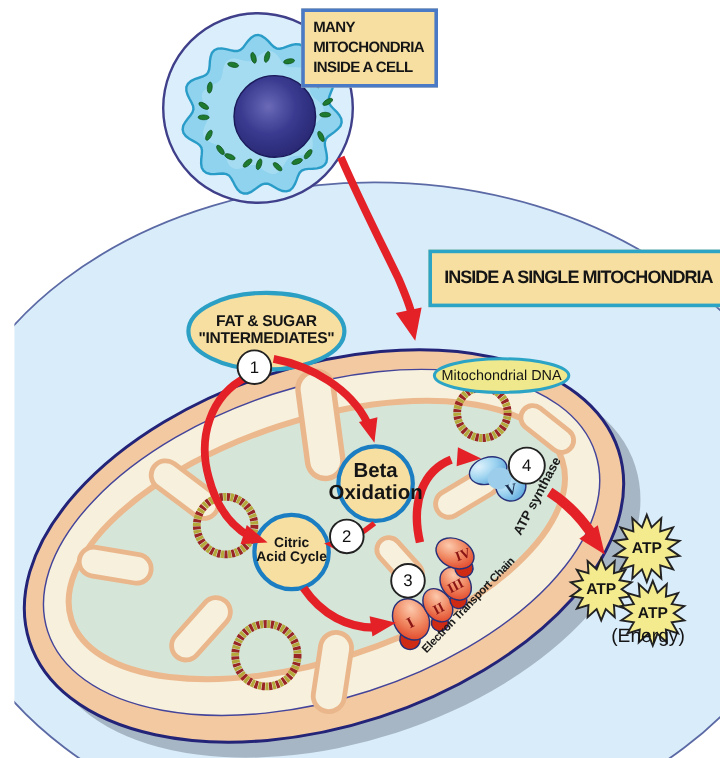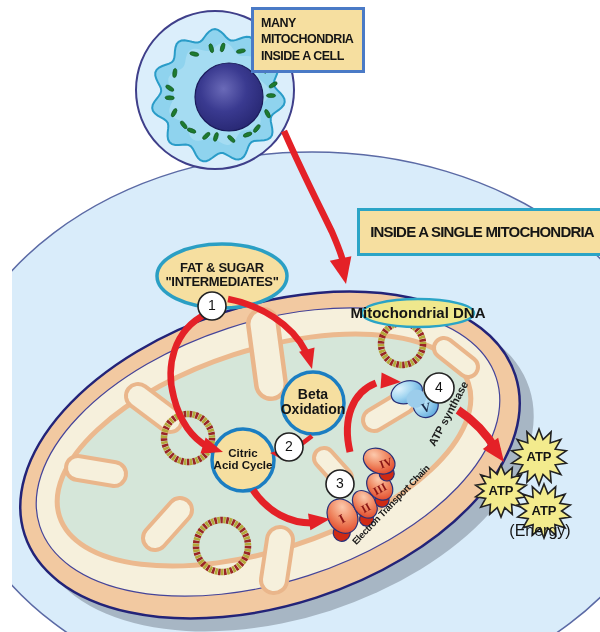--- a/index.html
+++ b/index.html
@@ -197,27 +197,27 @@
 INSIDE A CELL</div>
 </div>
 
 <div class="box" id="inside-box">
   <div class="lbl txt">INSIDE A SINGLE MITOCHONDRIA</div>
 </div>
 
 <div class="lbl oval-txt" style="left:210px;top:275px;font-size:13px;letter-spacing:-0.3px;">FAT &amp; SUGAR
 "INTERMEDIATES"</div>
 
-<div class="lbl" style="left:301px;top:402px;font-size:14px;font-weight:600;">Beta
+<div class="lbl" style="left:301px;top:402px;font-size:17px;font-weight:600;">Beta
 Oxidation</div>
 
 <div class="lbl" style="left:231px;top:459px;font-size:11.5px;font-weight:600;text-align:center;">Citric
 Acid Cycle</div>
 
-<div class="lbl" style="left:406px;top:313px;font-size:15px;font-weight:bold;white-space:nowrap;">Mitochondrial DNA</div>
+<div class="lbl" style="left:406px;top:313px;font-size:12px;font-weight:normal;white-space:nowrap;">Mitochondrial DNA</div>
 
 <div class="lbl num" style="left:200px;top:306px;">1</div>
 <div class="lbl num" style="left:277px;top:447px;">2</div>
 <div class="lbl num" style="left:328px;top:484px;">3</div>
 <div class="lbl num" style="left:427px;top:388px;">4</div>
 
 <div class="lbl roman" style="left:330px;top:519px;font-size:13px;transform:translate(-50%,-50%) rotate(-28deg);">I</div>
 <div class="lbl roman" style="left:354px;top:508px;font-size:11.5px;transform:translate(-50%,-50%) rotate(-28deg);">II</div>
 <div class="lbl roman" style="left:368px;top:489px;font-size:11.5px;transform:translate(-50%,-50%) rotate(-28deg);">III</div>
 <div class="lbl roman" style="left:374px;top:463px;font-size:11.5px;transform:translate(-50%,-50%) rotate(-20deg);">IV</div>

